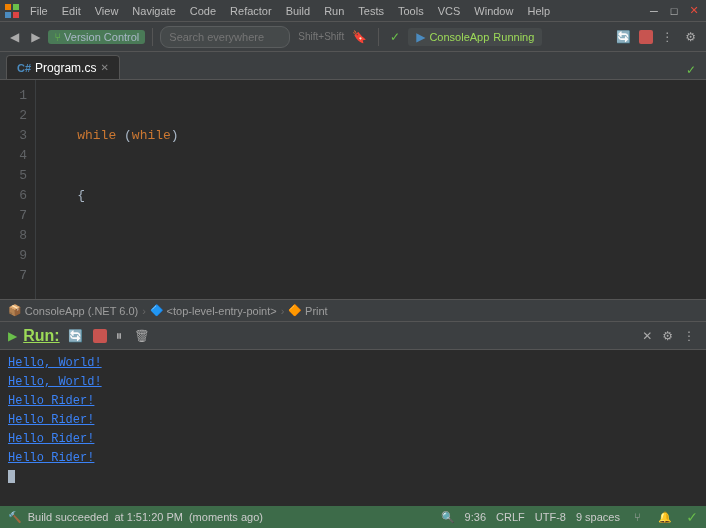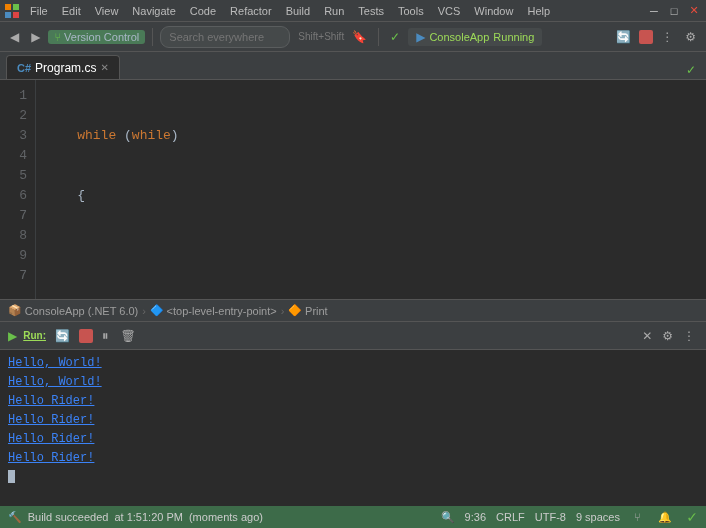--- a/index.html
+++ b/index.html
@@ -250,21 +250,21 @@
     .run-panel-header {
       background: #3c3f41;
       height: 28px;
       display: flex;
       align-items: center;
       padding: 0 8px;
       gap: 6px;
       border-bottom: 1px solid #555;
     }
     .run-panel-title {
-      font-size: 10px;
+      font-size: 16px;
       color: #9ddb58;
       font-weight: bold;
       display: flex;
       align-items: flex-end;
       gap: 4px;
       text-decoration: underline;
     }
     .run-panel-btn {
       background: transparent;
       border: none;

